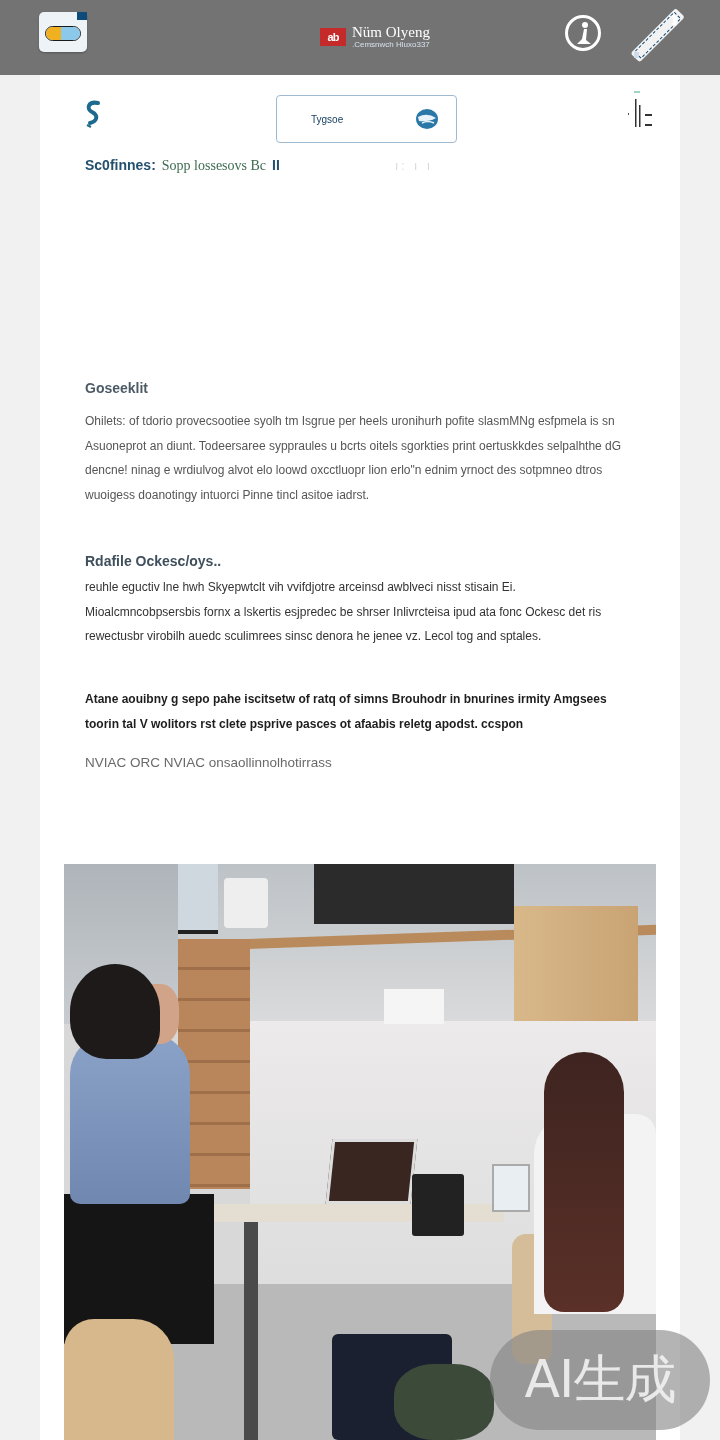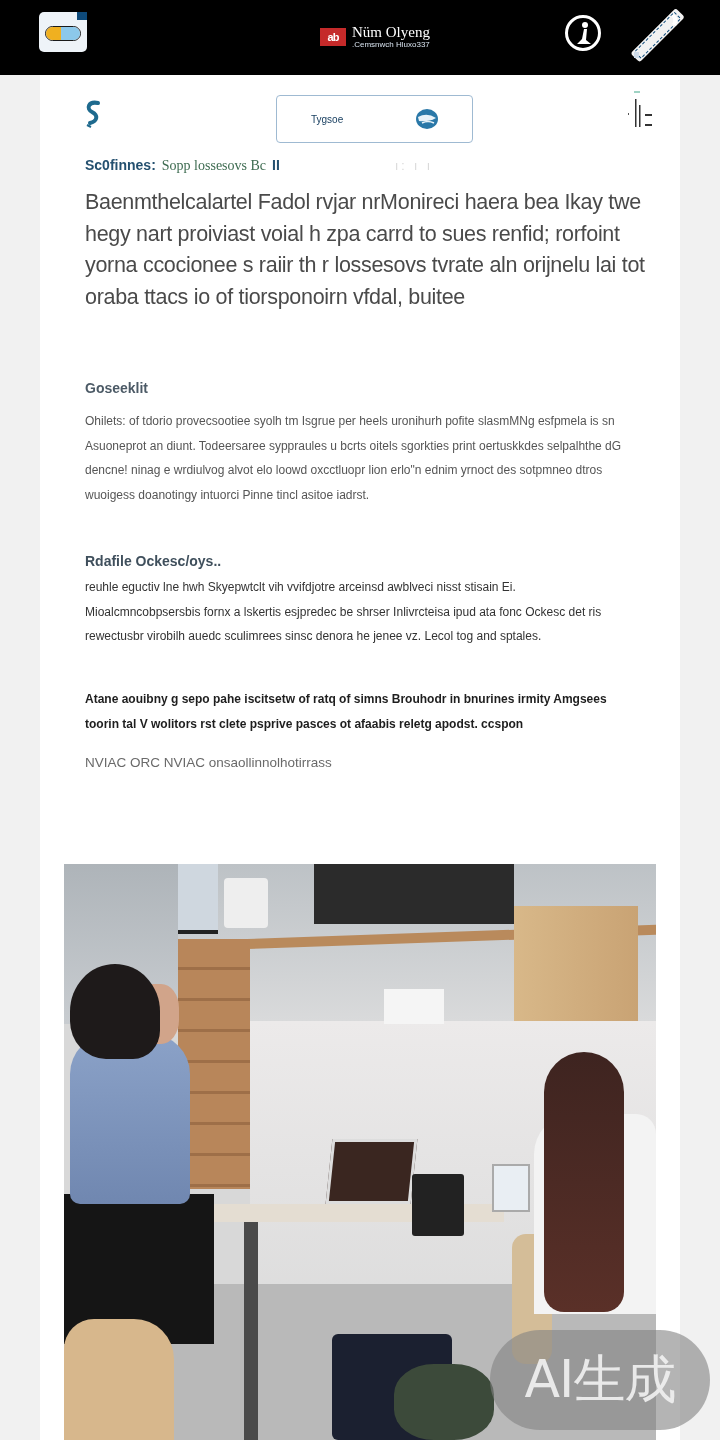--- a/index.html
+++ b/index.html
@@ -4,21 +4,21 @@
   <style>
     * { box-sizing: border-box; margin: 0; padding: 0; }
     html, body { width: 720px; height: 1440px; overflow: hidden; }
     body {
       background: #f1f1f1;
       font-family: "Liberation Sans", "DejaVu Sans", sans-serif;
       position: relative;
     }
     .topbar {
       position: absolute; left: 0; top: 0; width: 720px; height: 75px;
-      background: #000000;
+      background: #737373;
     }
     .app-icon {
       position: absolute; left: 39px; top: 12px; width: 48px; height: 40px;
       background: #eef3f8; border-radius: 5px;
       box-shadow: 0 1px 2px rgba(0,0,0,0.25);
     }
     .app-icon .cut {
       position: absolute; right: 0; top: 0; width: 10px; height: 8px;
       background: #0e4a7a;
     }
@@ -54,21 +54,21 @@
     }
 
     .card {
       position: absolute; left: 40px; top: 75px; width: 640px; height: 1365px;
       background: #ffffff;
     }
     .logo-mark {
       position: absolute; left: 42px; top: 24px; width: 22px; height: 30px;
     }
     .search-box {
-      position: absolute; left: 236px; top: 20px; width: 197px; height: 48px;
+      position: absolute; left: 236px; top: 20px; width: 181px; height: 48px;
       border: 1.5px solid #9fbad2; border-radius: 4px; background: #fff;
       display: flex; 
     }
     .search-box input {
       border: none; outline: none; background: transparent;
       margin-left: 34px; width: 90px; font-size: 10px; color: #123a5c;
       font-family: "Liberation Sans", sans-serif;
     }
     .search-icon {
       position: absolute; left: 138px; top: 12px; width: 24px; height: 22px;
@@ -213,21 +213,20 @@
     </svg>
   </div>
 
   <div class="meta-line">
     <span class="meta-label">Sc0finnes:</span>
     <span class="meta-value">Sopp lossesovs Bc</span>
     <span class="meta-label">II</span>
   </div>
   <span class="meta-extra">ı: ı ı</span>
 
-  <p class="lead">Baenmthelcalartel Fadol rvjar nrMonireci haera bea Ikay twe hegy nart proiviast voial h zpa carrd to sues renfid; rorfoint yorna ccocionee s raiir th r lossesovs tvrate aln orijnelu lai tot oraba ttacs io of tiorsponoirn vfdal, buitee</p>
 
   <h3 class="section-title" style="top:305px;">Goseeklit</h3>
   <p class="para" style="top:334px;">Ohilets: of tdorio provecsootiee syolh tm Isgrue per heels uronihurh pofite slasmMNg esfpmela is sn Asuoneprot an diunt. Todeersaree syppraules u bcrts oitels sgorkties print oertuskkdes selpalhthe dG dencne! ninag e wrdiulvog alvot elo loowd oxcctluopr lion erlo"n ednim yrnoct des sotpmneo dtros wuoigess doanotingy intuorci Pinne tincl asitoe iadrst.</p>
 
   <h3 class="section-title" style="top:478px; color:#3f4f5c;">Rdafile Ockesc/oys..</h3>
   <p class="para mixed" style="top:500px;">reuhle eguctiv lne hwh Skyepwtclt vih vvifdjotre arceinsd awblveci nisst stisain Ei. Mioalcmncobpsersbis fornx a lskertis esjpredec be shrser Inlivrcteisa ipud ata fonc Ockesc det ris rewectusbr virobilh auedc sculimrees sinsc denora he jenee vz. Lecol tog and sptales.</p>
 
   <p class="para bold" style="top:612px; font-weight:bold; color:#1e1e1e;">Atane aouibny g sepo pahe iscitsetw of ratq of simns Brouhodr in bnurines irmity Amgsees toorin tal V wolitors rst clete psprive pasces ot afaabis reletg apodst. ccspon</p>
 
   <div class="caption">NVIAC ORC NVIAC onsaollinnolhotirrass</div>

